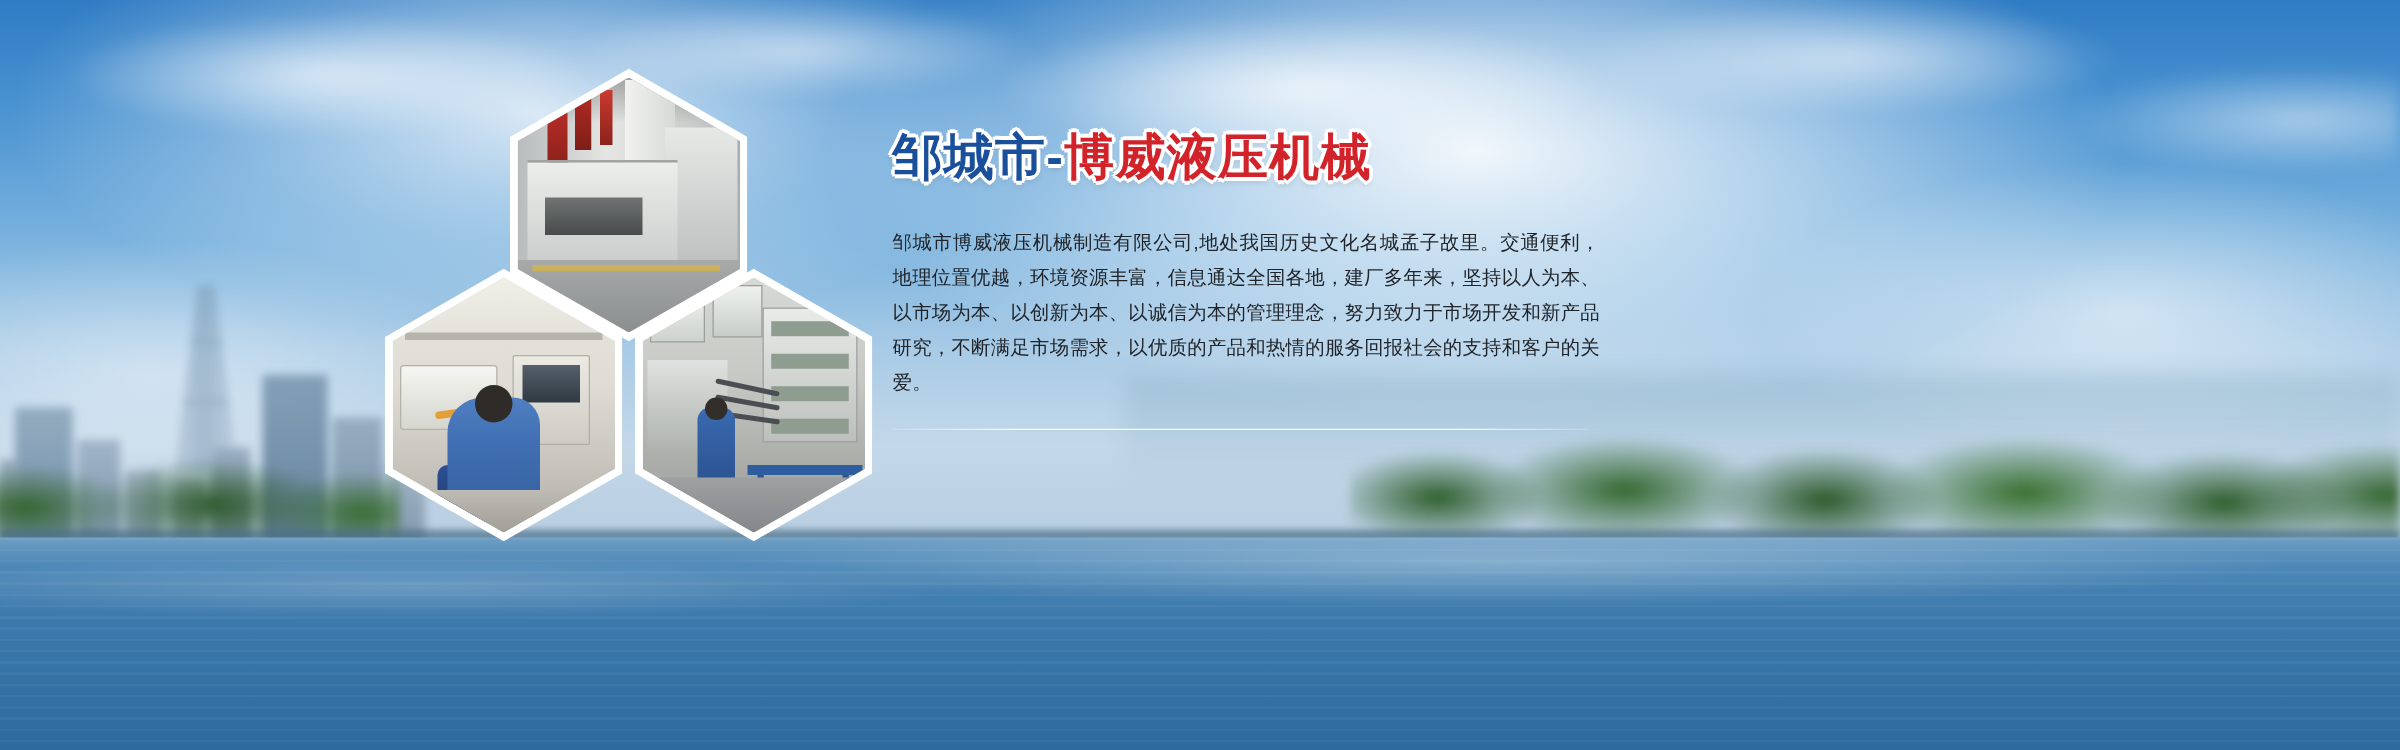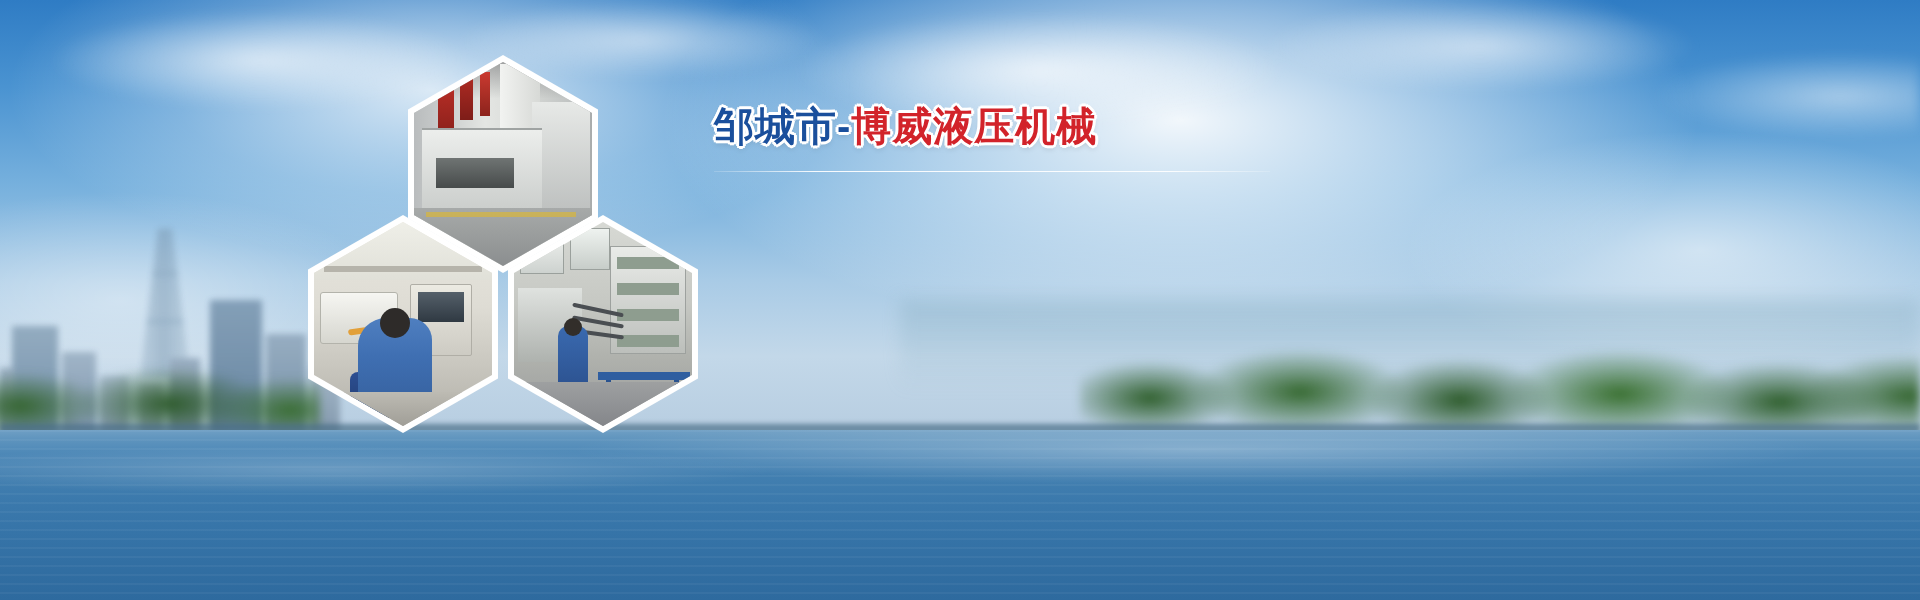--- a/index.html
+++ b/index.html
@@ -328,19 +328,20 @@
     </div>
 
   </div>
 
   <div class="content">
 
     <div class="title">
       <span class="t-blue">邹城市-</span><span class="t-red">博威液压机械</span>
     </div>
 
+    <div class="desc">邹城市博威液压机械制造有限公司,地处我国历史文化名城孟子故里。交通便利，地理位置优越，环境资源丰富，信息通达全国各地，建厂多年来，坚持以人为本、以市场为本、以创新为本、以诚信为本的管理理念，努力致力于市场开发和新产品研究，不断满足市场需求，以优质的产品和热情的服务回报社会的支持和客户的关爱。</div>
 
     <div class="divider"></div>
 
 
   </div>
 
 </div>
 
 </body></html>

